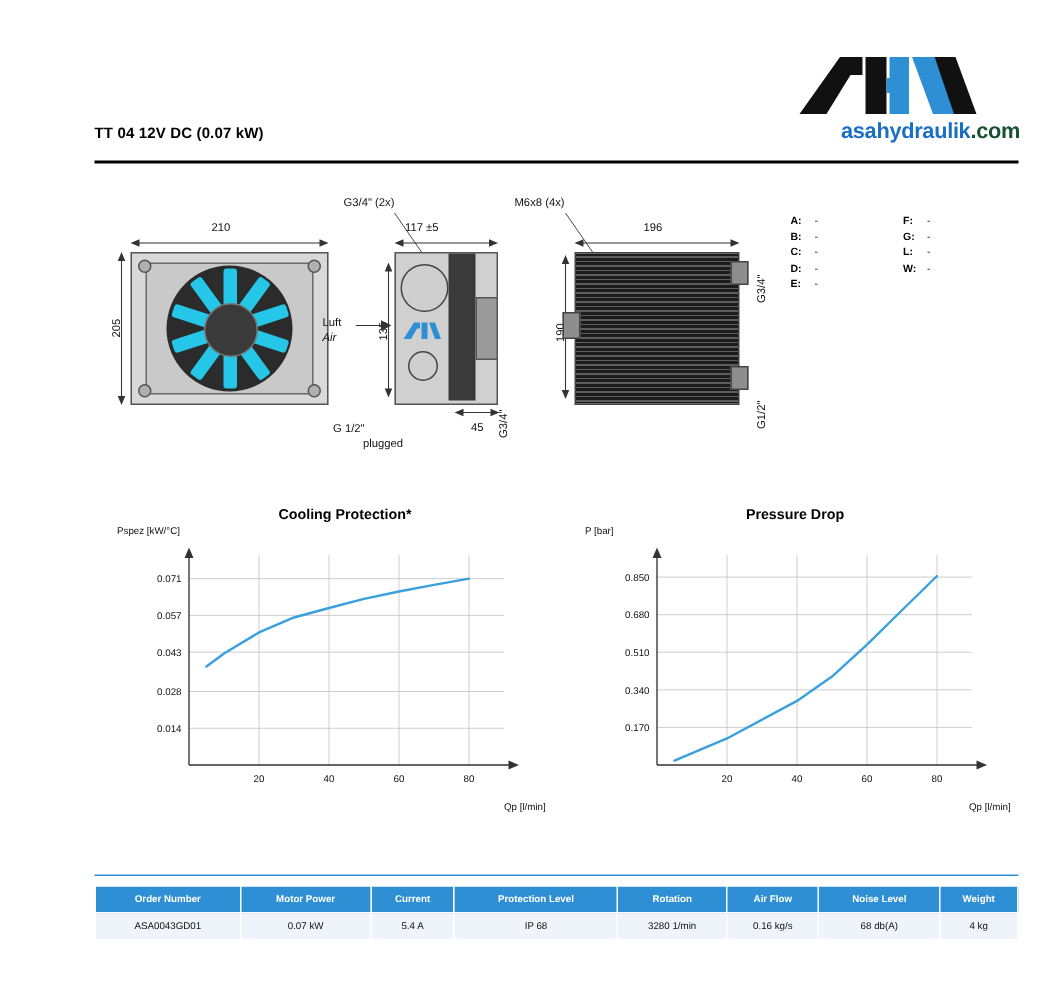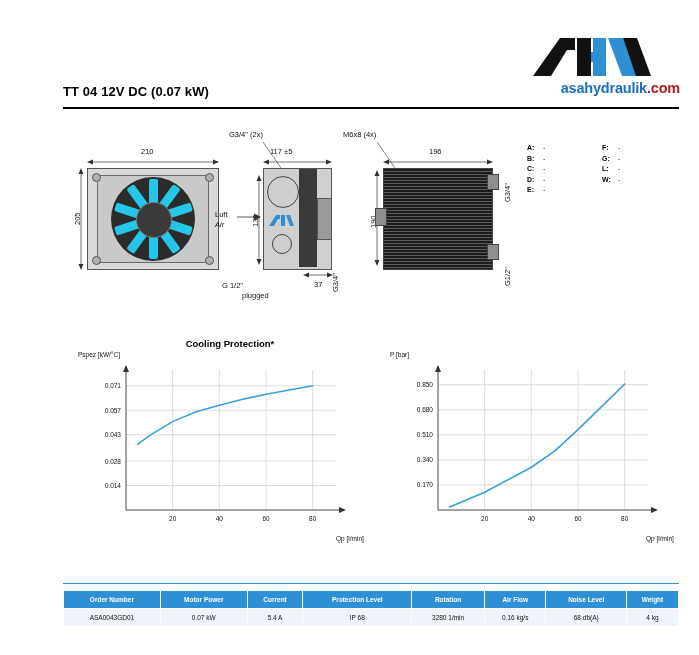--- a/index.html
+++ b/index.html
@@ -35,28 +35,28 @@
     width: 175px;
   }
   .logo-text {
     font-size: 14.5px;
     font-weight: bold;
     color: #1a6fc4;
     letter-spacing: -0.2px;
     margin-top: 2px;
     font-family: "Liberation Sans", sans-serif;
   }
-  .logo-text .dotcom { color: #b91c1c; }
+  .logo-text .dotcom { color: #14532d; }
 
   
   .title {
     position: absolute;
     left: 63px;
     top: 84px;
-    font-size: 13px;
+    font-size: 10px;
     font-weight: bold;
     letter-spacing: 0.1px;
   }
   .title-rule {
     position: absolute;
     left: 63px;
     top: 107px;
     width: 616px;
     height: 2px;
     background: #000;
@@ -371,21 +371,21 @@
 
     <div class="dim-txt" style="left:152px; top:90px; font-weight:normal;">Luft</div>
     <div class="dim-txt" style="left:152px; top:100px; font-style:italic;">Air</div>
     <svg style="position:absolute;left:174px;top:90px;" width="24" height="14">
       <line x1="0" y1="7" x2="18" y2="7" stroke="#333" stroke-width="0.8"></line>
       <polygon points="24,7 17,3.5 17,10.5" fill="#333"></polygon>
     </svg>
 
     <div class="dim-txt" style="left:159px; top:161px;">G 1/2"</div>
     <div class="dim-txt" style="left:155px; top:171px;padding-left:24px;">plugged</div>
-    <div class="dim-txt" style="left:251px; top:160px;">37</div>
+    <div class="dim-txt" style="left:251px; top:160px;">45</div>
     <svg style="position:absolute;left:240px;top:151px;" width="30" height="8">
       <line x1="2" y1="4" x2="28" y2="4" stroke="#333" stroke-width="0.7"></line>
       <polygon points="0,4 6,1.5 6,6.5" fill="#333"></polygon>
       <polygon points="30,4 24,1.5 24,6.5" fill="#333"></polygon>
     </svg>
 
     <div class="dim-txt" style="left:280px; top:10px;">M6x8 (4x)</div>
     <svg style="position:absolute;left:312px;top:20px;" width="40" height="30">
       <line x1="2" y1="2" x2="20" y2="28" stroke="#333" stroke-width="0.6"></line>
     </svg>
@@ -488,20 +488,21 @@
         <line x1="234.66666666666666" y1="10" x2="234.66666666666666" y2="150" stroke="#bdbdbd" stroke-width="0.5"></line>
         <text x="234.66666666666666" y="161" text-anchor="middle" font-size="6.5" fill="#111" font-family="Liberation Sans, sans-serif">80</text>
         <line x1="48" y1="10" x2="48" y2="150" stroke="#333" stroke-width="0.9"></line>
         <line x1="48" y1="150" x2="264" y2="150" stroke="#333" stroke-width="0.9"></line>
         <polygon points="268,150 261,147 261,153" fill="#333"></polygon>
         <polygon points="48,5 45,12 51,12" fill="#333"></polygon>
         <polyline points="59.67,84.38 71.33,75.63 94.67,61.63 118.00,51.65 141.33,45.35 164.67,39.23 188.00,34.32 211.33,29.95 234.67,25.75" fill="none" stroke="#3aa0dd" stroke-width="1.6" stroke-linejoin="round" stroke-linecap="round"></polyline>
       </svg>
   </div>
 
+  <div class="chart-title" style="left:420px; top:338px; width:220px;">Pressure Drop</div>
   <div class="axis-label" style="left:390px; top:351px;">P [bar]</div>
   <div class="axis-label" style="left:646px; top:535px;">Qp [l/min]</div>
 
   <div class="chart-box" style="left:390px; top:360px; width:270px; height:175px;">
     <svg id="chart2" width="270" height="175" xmlns="http://www.w3.org/2000/svg">
         <line x1="48" y1="124.94736842105263" x2="258" y2="124.94736842105263" stroke="#bdbdbd" stroke-width="0.5"></line>
         <text x="43" y="127.44736842105263" text-anchor="end" font-size="6.5" fill="#111" font-family="Liberation Sans, sans-serif">0.170</text>
         <line x1="48" y1="99.89473684210526" x2="258" y2="99.89473684210526" stroke="#bdbdbd" stroke-width="0.5"></line>
         <text x="43" y="102.39473684210526" text-anchor="end" font-size="6.5" fill="#111" font-family="Liberation Sans, sans-serif">0.340</text>
         <line x1="48" y1="74.84210526315789" x2="258" y2="74.84210526315789" stroke="#bdbdbd" stroke-width="0.5"></line>

